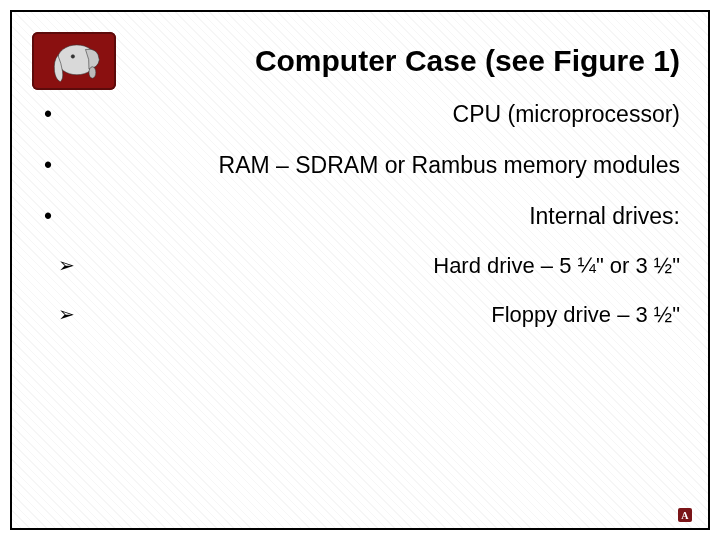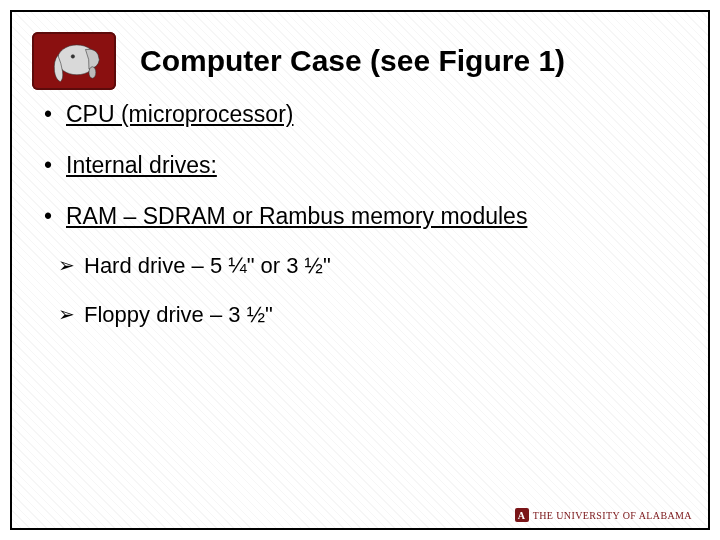--- a/index.html
+++ b/index.html
@@ -14,20 +14,21 @@
     position:absolute;
     left:10px;top:10px;right:10px;bottom:10px;
     border:2px solid #000;
     box-sizing:border-box;
     
     background-image:
       repeating-linear-gradient(45deg,
         rgba(0,0,0,0.035) 0 1px,
         transparent 1px 6px);
     padding:20px 28px 12px 28px;
+    text-align:right;
   }
   .logo{
     position:absolute;
     top:20px;left:20px;
     width:84px;height:58px;
     background:#8a1010;
     border-radius:6px;
     display:flex;align-items:center;justify-content:center;
     box-shadow:inset 0 0 0 2px #5c0b0b;
   }
@@ -39,21 +40,20 @@
     color:#000;
     padding-top:12px;
     padding-bottom:8px;
   }
   ul.top{
     list-style:none;
     margin:14px 0 16px 0;
     padding:0;
     font-size:23px;
     color:#000;
-    text-decoration:underline;
   }
   ul.top>li{
     position:relative;
     padding-left:26px;
     margin-bottom:22px;
     line-height:1.25;
   }
   ul.top>li::before{
     content:"•";
     position:absolute;
@@ -112,27 +112,26 @@
         <path d="M70 20 q22 -4 24 18 q-2 14 -18 16 q2 -16 -6 -34 Z" fill="#c8c8c8"></path>
         <ellipse cx="82" cy="60" rx="6" ry="10" fill="#bbb"></ellipse>
       </g>
     </svg>
   </div>
 
   <div class="title">Computer Case (see Figure 1)</div>
 
   <ul class="top">
     <li>CPU (microprocessor)</li>
+    <li>RAM – SDRAM or Rambus memory modules</li>
     <li>Internal drives:</li>
-    <li>RAM – SDRAM or Rambus memory modules</li>
   </ul>
 
   <ul class="sub">
     <li>Hard drive – 5 ¼" or 3 ½"</li>
     <li>Floppy drive – 3 ½"</li>
   </ul>
 
   <div class="footer">
     <span class="a-mark">A</span>
-    <span>THE UNIVERSITY OF ALABAMA</span>
   </div>
 
 </div>
 
 </body></html>

